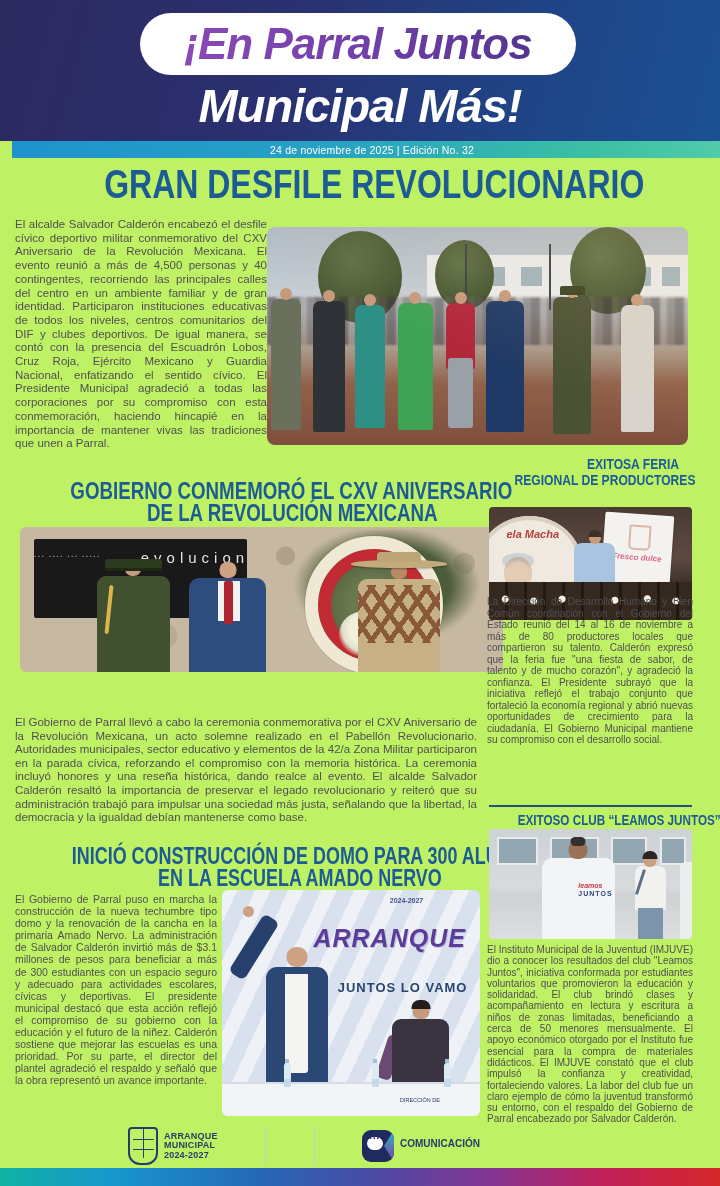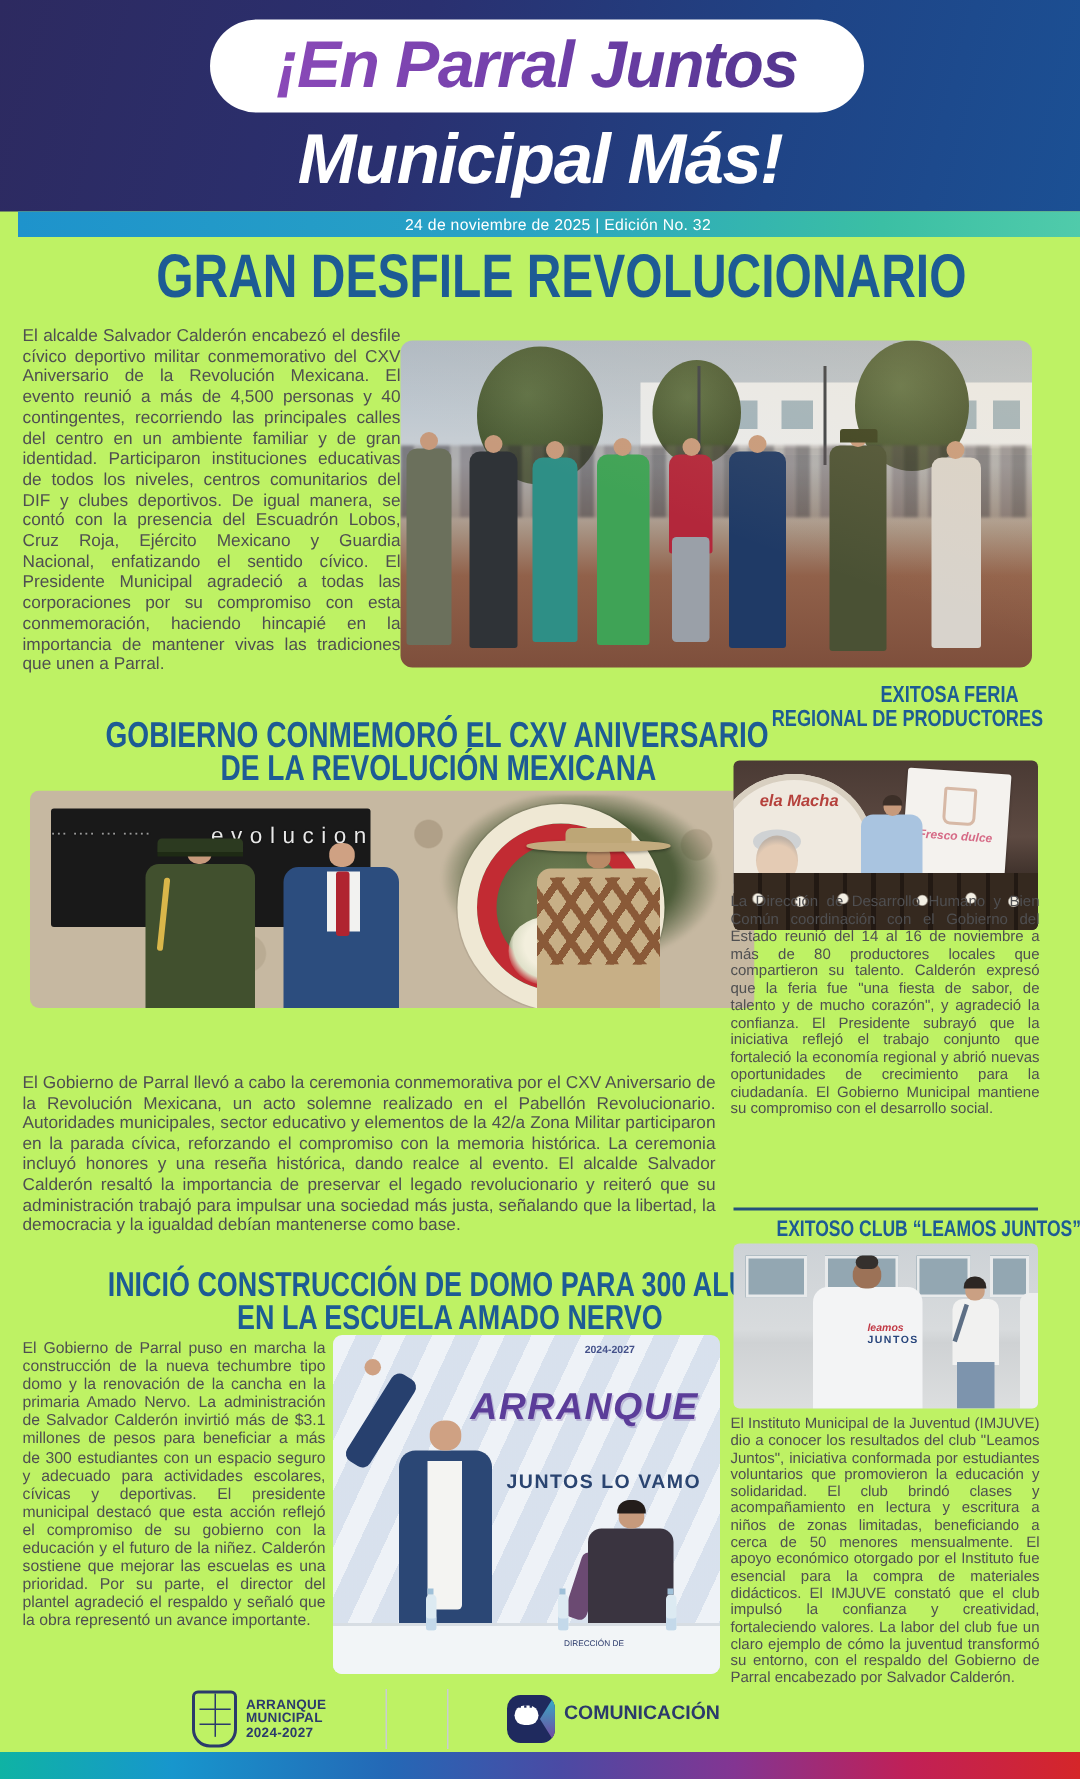--- a/index.html
+++ b/index.html
@@ -204,21 +204,21 @@
     -webkit-background-clip:text;background-clip:text;color:transparent;}
   .l2c{color:#2b3a6b;font-weight:600;font-size:4.5px;letter-spacing:.6px;}
   .bubble{width:32px;height:32px;background:#1f2a5e;border-radius:9px;position:relative;overflow:hidden;}
   .bubble::before{content:"";position:absolute;left:5px;top:7px;width:16px;height:13px;
     border-radius:7px;background:#ffffff;}
   .bubble::after{content:"···";position:absolute;left:7px;top:2px;color:#1f2a5e;font-weight:800;font-size:11px;}
   .bubble .accent{position:absolute;right:0;top:0;width:10px;height:100%;
     background:linear-gradient(180deg,#2fb6c9,#7a3f9e);clip-path:polygon(100% 0,100% 100%,0 50%);}
   .l3txt{color:#2b3a6b;line-height:1.12;}
   .l3a{font-size:5.5px;font-weight:500;}
-  .l3b{font-size:13px;font-weight:800;margin-top:35px;}
+  .l3b{font-size:10px;font-weight:800;margin-top:35px;}
 
   .bottombar{position:absolute;left:0;top:1168px;width:720px;height:18px;
     background:linear-gradient(90deg,#0fb3a4 0%,#1796cd 16%,#2468b6 36%,#4b4aa4 52%,#833592 68%,#c02057 84%,#d52629 100%);}
 </style>
 </head>
 <body>
 
 <div class="page">
 
   <div class="masthead">

